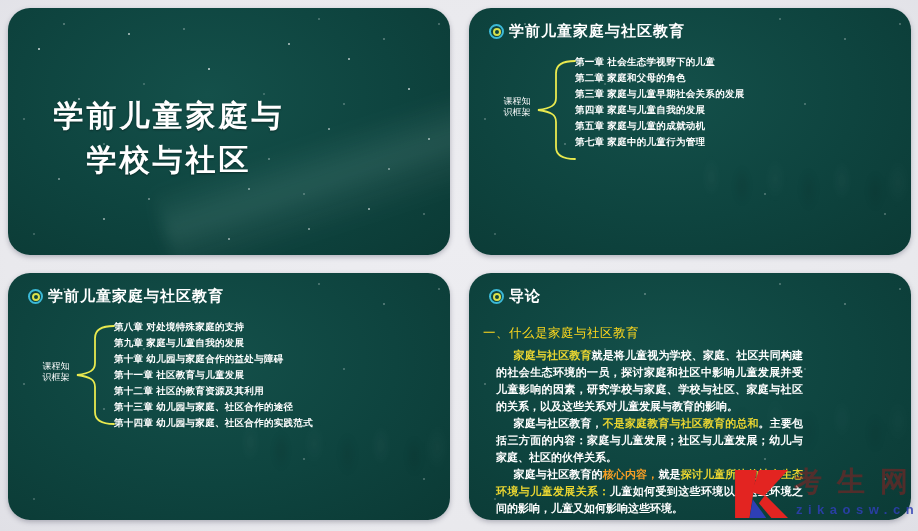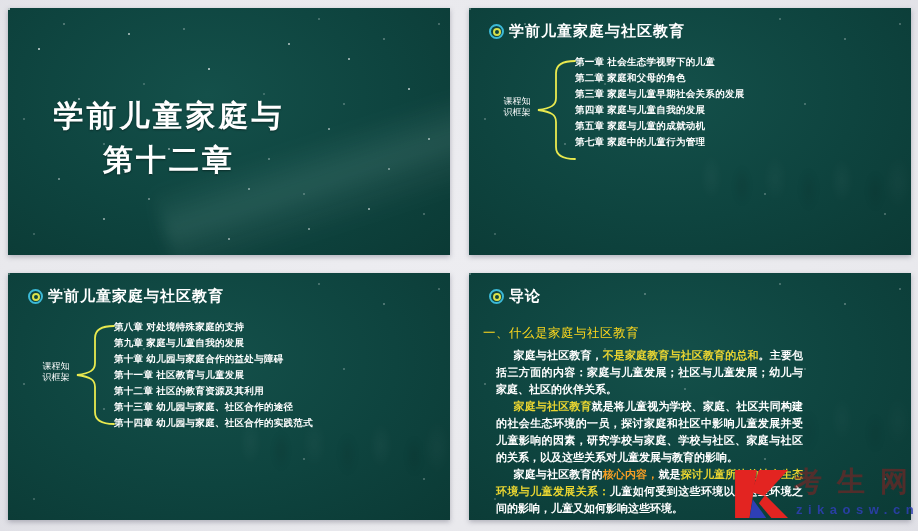--- a/index.html
+++ b/index.html
@@ -11,20 +11,21 @@
   html,body{margin:0;padding:0;}
   body{
     width:918px;height:531px;position:relative;overflow:hidden;
     background:radial-gradient(ellipse at 50% 45%, #ededf1 0%, var(--canvas-bg) 70%, #e0e0e6 100%);
     font-family:"Liberation Sans","DejaVu Sans",sans-serif;
   }
   .slide{
     position:absolute;width:442px;height:247px;overflow:hidden;
     background:radial-gradient(ellipse at 45% 35%, #14504a 0%, var(--slide-bg) 55%, #0b3a35 100%);
     box-shadow:0 2px 5px rgba(70,70,90,.35);
+    border-radius:22px;
   }
   #slide-cover{left:8px;top:8px;}
   #slide-framework-a{left:469px;top:8px;}
   #slide-framework-b{left:8px;top:273px;}
   #slide-intro{left:469px;top:273px;}
 
   
   .cover-title{
     position:absolute;left:28px;top:86px;width:266px;text-align:center;
     color:var(--text-white);font-size:30px;font-weight:bold;line-height:44px;letter-spacing:3px;
@@ -111,21 +112,21 @@
 </style>
 </head>
 <body>
 
 <div class="slide" id="slide-cover">
   <span class="stars-a"></span>
   <span class="stars-b"></span>
   <div class="milkyway"></div>
   <div class="cover-title">
     <div>学前儿童家庭与</div>
-    <div>第十二章</div>
+    <div>学校与社区</div>
   </div>
 </div>
 
 <div class="slide" id="slide-framework-a">
   <div class="crowd"></div>
   <span class="stars-b"></span>
   <div class="slide-header">
     <span class="ring-icon"></span>
     <span class="slide-title">学前儿童家庭与社区教育</span>
   </div>
@@ -173,22 +174,22 @@
 
 <div class="slide" id="slide-intro">
   <div class="crowd" style="height:95%;opacity:.4;"></div>
   <span class="stars-b"></span>
   <div class="slide-header">
     <span class="ring-icon"></span>
     <span class="slide-title">导论</span>
   </div>
   <div class="section-heading">一、什么是家庭与社区教育</div>
   <div class="intro-body">
+      <p><span style="color: rgb(233, 213, 49);">家庭与社区教育</span><span style="color: rgb(255, 255, 255);">就是将儿童视为学校、家庭、社区共同构建的社会生态环境的一员，探讨家庭和社区中影响儿童发展并受儿童影响的因素，研究学校与家庭、学校与社区、家庭与社区的关系，以及这些关系对儿童发展与教育的影响。</span></p>
       <p><span style="color: rgb(255, 255, 255);">家庭与社区教育，</span><span style="color: rgb(233, 213, 49);">不是家庭教育与社区教育的总和</span><span style="color: rgb(255, 255, 255);">。主要包括三方面的内容：家庭与儿童发展；社区与儿童发展；幼儿与家庭、社区的伙伴关系。</span></p>
-      <p><span style="color: rgb(233, 213, 49);">家庭与社区教育</span><span style="color: rgb(255, 255, 255);">就是将儿童视为学校、家庭、社区共同构建的社会生态环境的一员，探讨家庭和社区中影响儿童发展并受儿童影响的因素，研究学校与家庭、学校与社区、家庭与社区的关系，以及这些关系对儿童发展与教育的影响。</span></p>
       <p><span style="color: rgb(255, 255, 255);">家庭与社区教育的</span><span style="color: rgb(245, 158, 37);">核心内容，</span><span style="color: rgb(255, 255, 255); margin-top: 28px;">就是</span><span style="color: rgb(233, 213, 49);">探讨儿童所处的社会生态环境与儿童发展关系：</span><span style="color: rgb(255, 255, 255);">儿童如何受到这些环境以及这些环境之间的影响，儿童又如何影响这些环境。</span></p>
     </div>
 </div>
 
 <div id="watermark">
   <svg class="wm-k" width="54" height="48" viewBox="0 0 52 46">
     <polygon points="1,0 22,0 15,46 1,46" fill="#e32421"></polygon>
     <polygon points="24,0 52,0 29,25 17,21" fill="#e32421"></polygon>
     <polygon points="30,24 52,46 36,46 24,32" fill="#e32421"></polygon>
     <polygon points="18,28 31,46 15,46" fill="#2e3fb5"></polygon>

